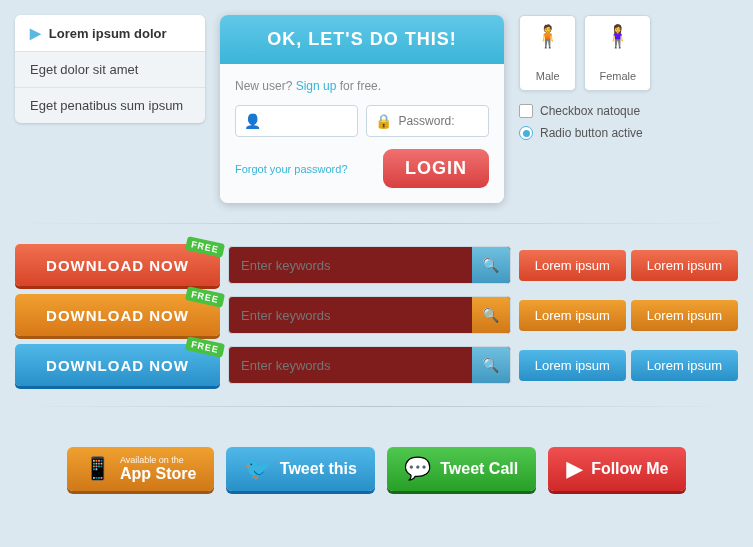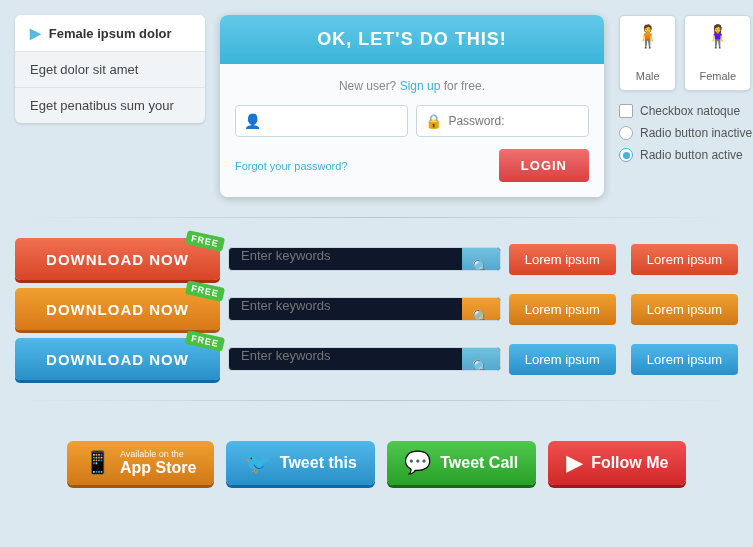--- a/index.html
+++ b/index.html
@@ -54,39 +54,38 @@
     .nav-arrow {
       color: #5bb8e0;
       font-size: 14px;
     }
 
     
     .login-panel {
       background: #fff;
       border-radius: 8px;
       overflow: hidden;
-      width: 384px;
+      width: 284px;
       box-shadow: 0 2px 8px rgba(0,0,0,0.2);
       flex-shrink: 0;
     }
     .login-header {
       background: linear-gradient(to bottom, #62c8e8, #3ab5d8);
       color: white;
       text-align: center;
       padding: 14px;
       font-size: 18px;
       font-weight: bold;
       letter-spacing: 1px;
     }
     .login-body {
       padding: 15px;
       background: #f9fbfd;
     }
     .login-new-user {
-      text-align: center;
       font-size: 12px;
       color: #888;
       margin-bottom: 12px;
     }
     .login-new-user a {
       color: #3ab5d8;
       text-decoration: none;
     }
     .login-fields {
       display: flex;
@@ -124,23 +123,23 @@
     .forgot-link {
       font-size: 11px;
       color: #3ab5d8;
       text-decoration: none;
       cursor: pointer;
     }
     .login-btn {
       background: linear-gradient(to bottom, #f07070, #d84040);
       color: white;
       border: none;
-      border-radius: 4px;
+      border-radius: 9px;
       padding: 9px 22px;
-      font-size: 13px;
+      font-size: 18px;
       font-weight: bold;
       letter-spacing: 1px;
       cursor: pointer;
     }
 
     
     .right-panel {
       display: flex;
       flex-direction: column;
       gap: 8px;
@@ -257,26 +256,26 @@
       color: white;
       font-size: 9px;
       font-weight: bold;
       padding: 2px 5px;
       border-radius: 3px;
       transform: rotate(12deg);
     }
     .search-wrap {
       flex: 1;
       display: flex;
-      align-items: flex-start;
-      background: #0f172a;
+      align-items: center;
+      background: #7f1d1d;
       border: 1px solid #c8d8e0;
       border-radius: 4px;
       overflow: hidden;
-      height: 24px;
+      height: 38px;
     }
     .search-wrap input {
       flex: 1;
       border: none;
       outline: none;
       padding: 0 12px;
       font-size: 13px;
       color: #aaa;
       background: transparent;
     }
@@ -290,21 +289,21 @@
       align-items: center;
       justify-content: center;
       color: white;
       font-size: 14px;
     }
     .search-btn.orange-btn {
       background: linear-gradient(to bottom, #f0a030, #d07818);
     }
     .btn-group {
       display: flex;
-      gap: 15px;
+      gap: 5px;
       border-radius: 8px;
     }
     .small-btn {
       padding: 8px 16px;
       border: none;
       border-radius: 4px;
       color: white;
       font-size: 13px;
       cursor: pointer;
     }
@@ -363,27 +362,27 @@
 </head>
 <body>
 
 <div class="main-wrapper">
 
   <div class="top-row">
 
     <nav class="left-nav">
       <div class="nav-item active">
         <span class="nav-arrow">▶</span>
-        <span>Female ipsum dolor</span>
+        <span>Lorem ipsum dolor</span>
       </div>
       <div class="nav-item">
         <span>Eget dolor sit amet</span>
       </div>
       <div class="nav-item">
-        <span>Eget penatibus sum your</span>
+        <span>Eget penatibus sum ipsum</span>
       </div>
     </nav>
 
     <div class="login-panel">
       <div class="login-header">
         <span>OK, LET'S DO THIS!</span>
       </div>
       <div class="login-body">
         <div class="login-new-user">
           <span>New user?</span>
@@ -415,24 +414,20 @@
         <div class="gender-card">
           <span class="gender-icon">🧍‍♀️</span>
           <div class="gender-label">Female</div>
         </div>
       </div>
       <div class="check-row">
         <div class="checkbox-box"></div>
         <span>Checkbox natoque</span>
       </div>
       <div class="radio-row">
-        <div class="radio-circle"></div>
-        <span>Radio button inactive</span>
-      </div>
-      <div class="radio-row">
         <div class="radio-circle checked"></div>
         <span>Radio button active</span>
       </div>
     </div>
   </div>
 
   <div class="divider"></div>
 
   <div class="middle-section">
 

